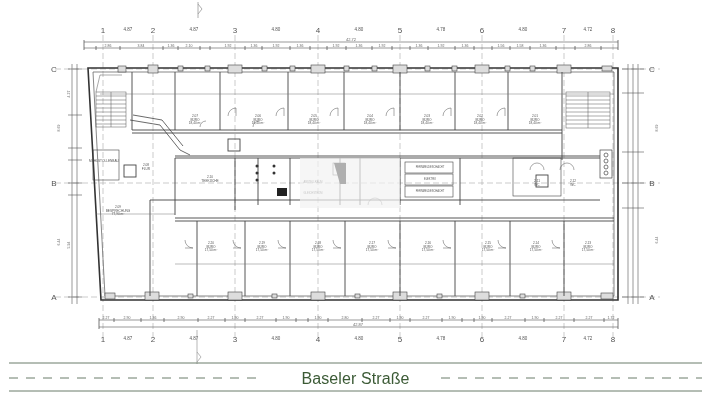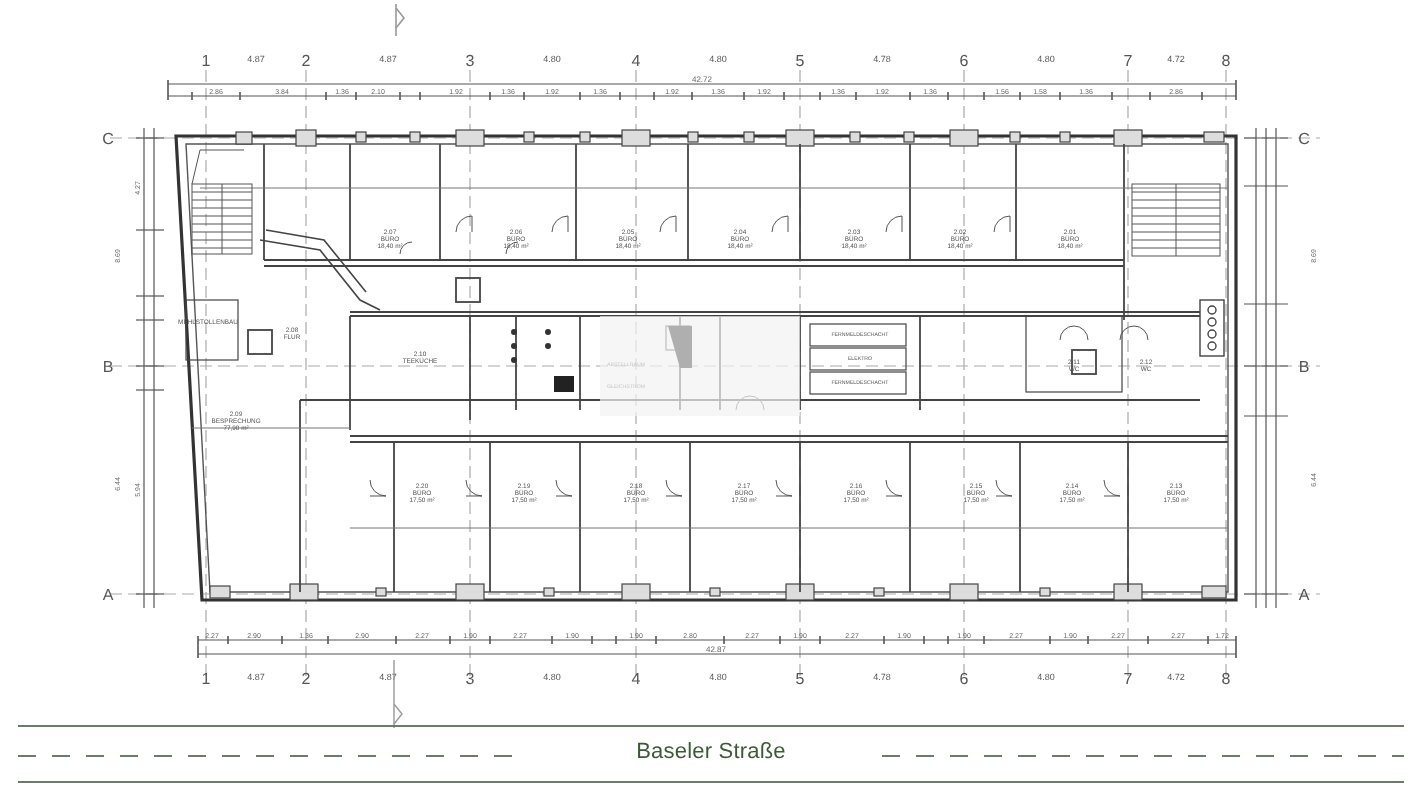--- a/index.html
+++ b/index.html
@@ -1,19 +1,19 @@
 <!DOCTYPE html>
 <html><head>
 <meta charset="utf-8">
 <style>
   html, body { margin:0; padding:0; background:#ffffff; }
   body { width:711px; height:400px; position:relative; overflow:hidden; font-family:"Liberation Sans", sans-serif; }
   #plan { position:absolute; left:0; top:0; }
   .street { position:absolute; left:0; top:348px; width:711px; height:52px; }
-  .street-label { position:absolute; left:0; width:711px; top:370px; text-align:center; font-size:11px; color:#3b5a35; font-family:"Liberation Sans", sans-serif; letter-spacing:0.1px; }
+  .street-label { position:absolute; left:0; width:711px; top:370px; text-align:center; font-size:16px; color:#3b5a35; font-family:"Liberation Sans", sans-serif; letter-spacing:0.1px; }
   svg text { font-family:"Liberation Sans", sans-serif; }
 </style>
 </head>
 <body>
 
 <svg id="plan" width="711" height="400" viewBox="0 0 711 400" xmlns="http://www.w3.org/2000/svg">
 
   <g stroke="#999" fill="none" stroke-width="0.8">
     <path d="M198 4 L202 9 L198 14"></path>
     <line x1="198" y1="2" x2="198" y2="18"></line>

